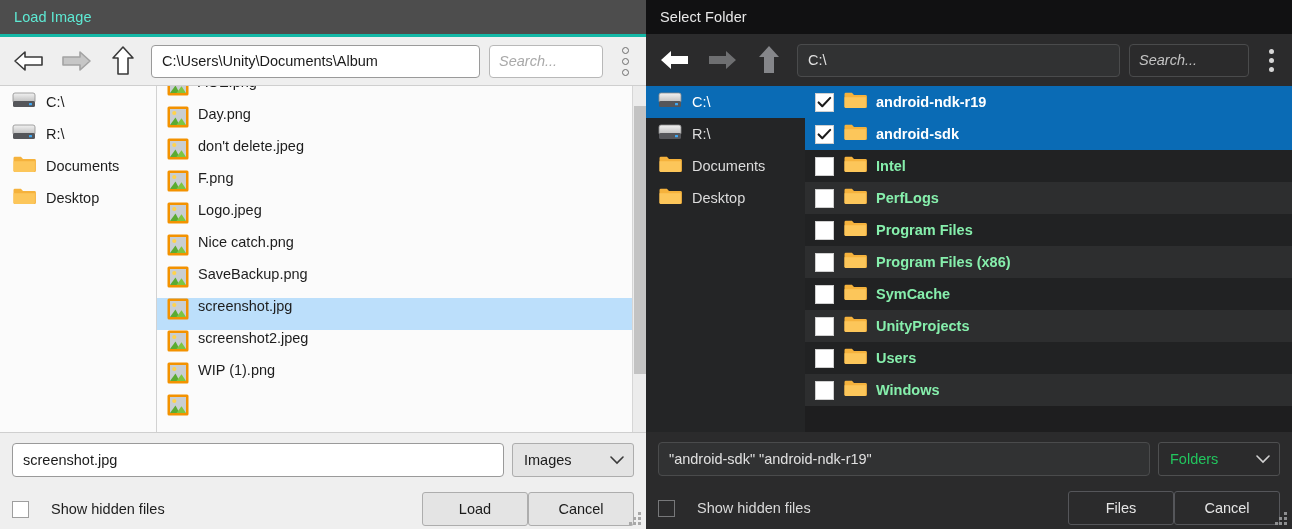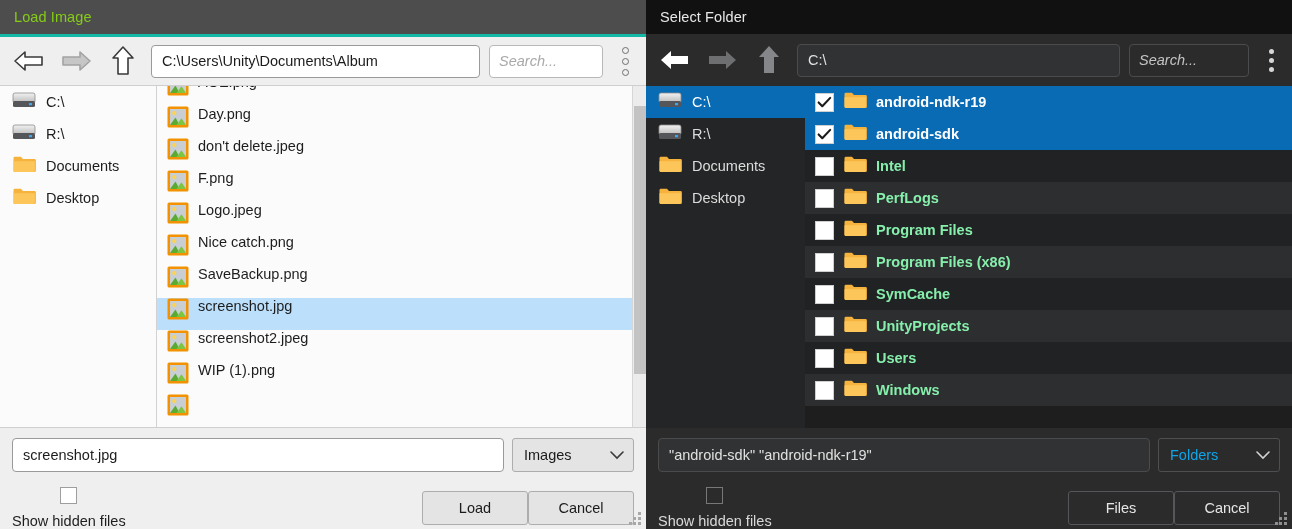--- a/index.html
+++ b/index.html
@@ -10,21 +10,21 @@
   }
   .screen { position: relative; width: 1292px; height: 529px; display: flex; }
 
   
   .dialog { position: relative; height: 529px; display: flex; flex-direction: column; overflow: hidden; }
   .dlg-light { width: 646px; }
   .dlg-dark  { width: 646px; }
 
   .titlebar { height: 34px; flex: 0 0 34px; display: flex; align-items: center; padding-left: 14px; }
   .titlebar .ttl { font-size: 14.5px; letter-spacing: .1px; }
-  .dlg-light .titlebar { background: #4d4d4d; color: #84cc16; }
+  .dlg-light .titlebar { background: #4d4d4d; color: #5eead4; }
   .dlg-dark  .titlebar { background: #111112; color: #e8e8e8; }
 
   
   .toolbar { flex: 0 0 52px; display: flex; align-items: center; padding: 0 8px 0 10px; gap: 9px; }
   .dlg-light .toolbar { background: #efefef; border-top: 3px solid #14b8a6; border-bottom: 1px solid #cfcfcf; }
   .dlg-dark  .toolbar { background: #2b2b2c; }
 
   .navbtn { width: 38px; height: 38px; display: flex; align-items: center; justify-content: center; flex: 0 0 auto; }
   .navbtn svg { display: block; }
 
@@ -93,24 +93,24 @@
 
   .frow1 { display: flex; gap: 8px; align-items: center; }
   .nameinput { flex: 1 1 auto; height: 34px; border-radius: 4px; display: flex; align-items: center;
                padding: 0 10px; font-size: 14.5px; }
   .dlg-light .nameinput { background: #fff; border: 1px solid #9a9a9a; color: #1b1b1b; }
   .dlg-dark  .nameinput { background: #313233; border: 1px solid #4a4b4c; color: #e0e0e0; }
 
   .filterbox { flex: 0 0 auto; width: 122px; height: 34px; border-radius: 3px; display: flex;
                align-items: center; justify-content: space-between; padding: 0 9px 0 11px; font-size: 14.5px; }
   .dlg-light .filterbox { background: #e4e4e4; border: 1px solid #adadad; color: #1b1b1b; }
-  .dlg-dark  .filterbox { background: #2b2b2c; border: 1px solid #4e4f50; color: #0ea5e9; }
+  .dlg-dark  .filterbox { background: #2b2b2c; border: 1px solid #4e4f50; color: #22c55e; }
 
   .frow2 { display: flex; align-items: center; margin-top: 15px; }
-  .hidden-wrap { display: flex; align-items: center; gap: 9px; flex-direction: column; }
+  .hidden-wrap { display: flex; align-items: center; gap: 22px; }
   .hidden-box { width: 17px; height: 17px; }
   .dlg-light .hidden-box { background: #fff; border: 1.5px solid #9e9e9e; }
   .dlg-dark  .hidden-box { background: #2b2b2c; border: 1.5px solid #77787a; }
   .hidden-lbl { font-size: 14.5px; }
   .dlg-light .hidden-lbl { color: #1d1d1d; }
   .dlg-dark  .hidden-lbl { color: #d9d9d9; }
 
   .btns { margin-left: auto; display: flex; }
   .btn { width: 106px; height: 34px; border-radius: 3px; display: flex; align-items: center;
          justify-content: center; font-size: 14.5px; }

